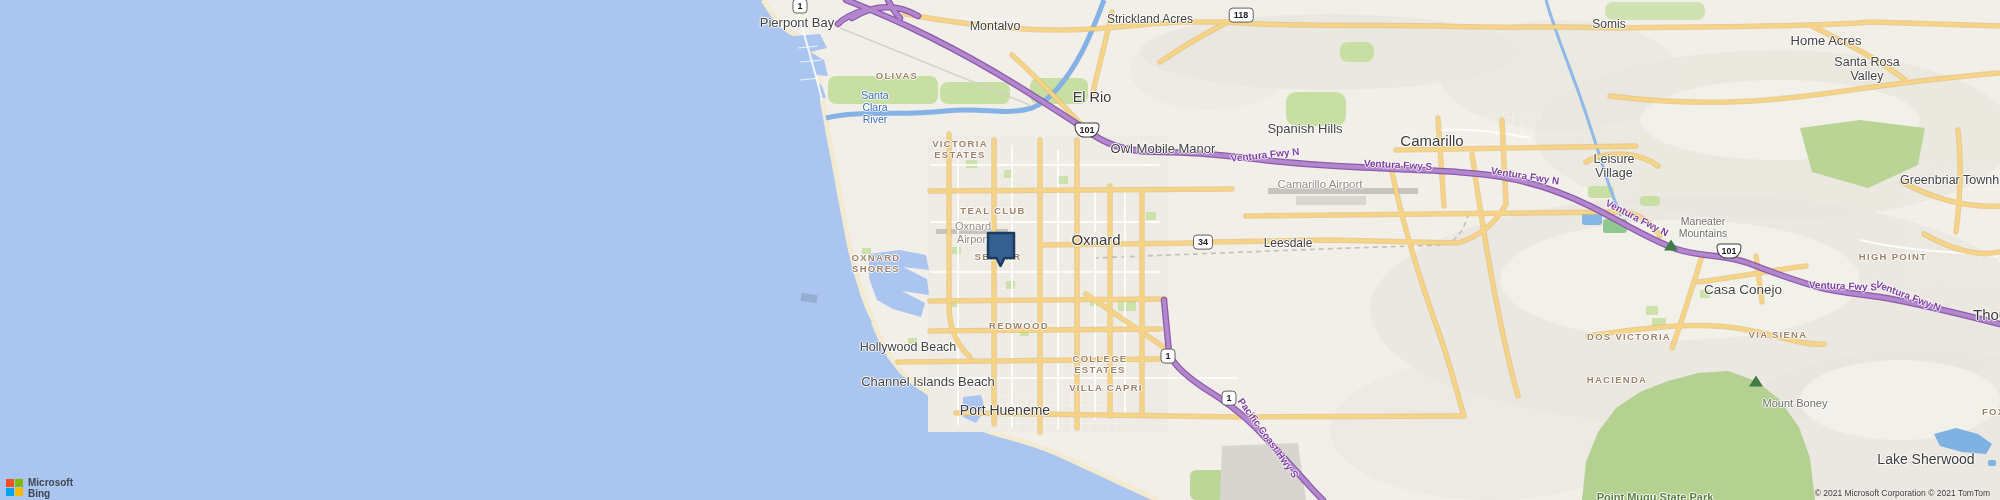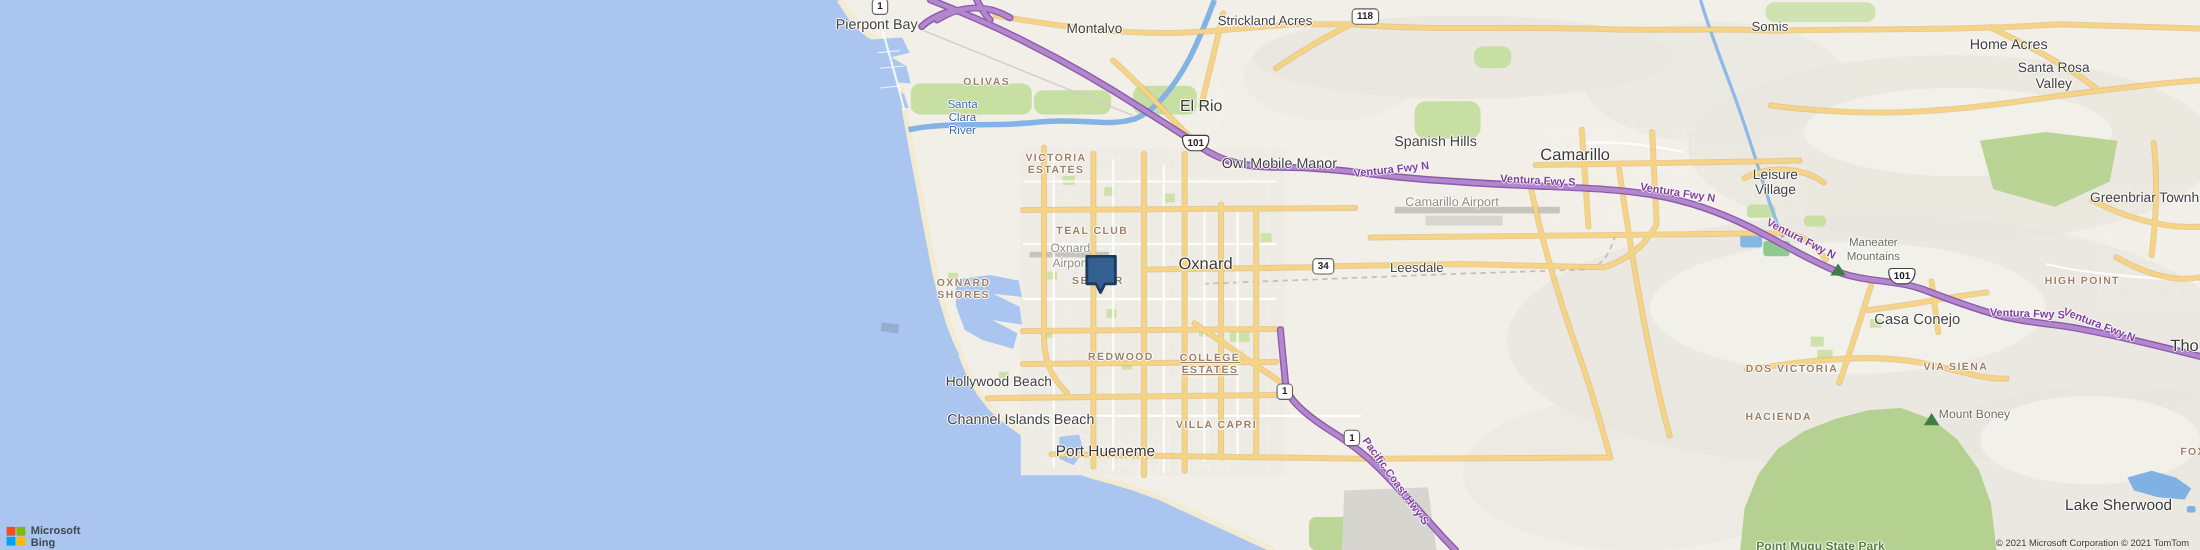--- a/index.html
+++ b/index.html
@@ -216,37 +216,37 @@
       <div class="lbl city" style="left: 1005px; top: 410px; font-size: 14px; transform: translate(-50%, -50%);">Port Hueneme</div>
       <div class="lbl city" style="left: 1926px; top: 459px; font-size: 14px; transform: translate(-50%, -50%);">Lake Sherwood</div>
       <div class="lbl hood" style="left: 897px; top: 76px; transform: translate(-50%, -50%);">OLIVAS</div>
       <div class="lbl hood" style="left: 960px; top: 150px; transform: translate(-50%, -50%);">VICTORIA
 ESTATES</div>
       <div class="lbl hood" style="left: 993px; top: 211px; transform: translate(-50%, -50%);">TEAL CLUB</div>
       <div class="lbl hood" style="left: 998px; top: 257px; transform: translate(-50%, -50%);">SEA AIR</div>
       <div class="lbl hood" style="left: 876px; top: 264px; transform: translate(-50%, -50%);">OXNARD
 SHORES</div>
       <div class="lbl hood" style="left: 1019px; top: 326px; transform: translate(-50%, -50%);">REDWOOD</div>
-      <div class="lbl hood" style="left: 1100px; top: 332px; transform: translate(-50%, -50%); text-decoration: underline;">COLLEGE
+      <div class="lbl hood" style="left: 1100px; top: 365px; transform: translate(-50%, -50%);">COLLEGE
 ESTATES</div>
       <div class="lbl hood" style="left: 1106px; top: 388px; transform: translate(-50%, -50%);">VILLA CAPRI</div>
       <div class="lbl hood" style="left: 1893px; top: 257px; transform: translate(-50%, -50%);">HIGH POINT</div>
       <div class="lbl hood" style="left: 1629px; top: 337px; transform: translate(-50%, -50%);">DOS VICTORIA</div>
       <div class="lbl hood" style="left: 1778px; top: 335px; transform: translate(-50%, -50%);">VIA SIENA</div>
       <div class="lbl hood" style="left: 1617px; top: 380px; transform: translate(-50%, -50%);">HACIENDA</div>
       <div class="lbl hood left" style="left: 1982px; top: 412px; transform: translate(0px, -50%);">FOXMO</div>
       <div class="lbl water-lbl" style="left: 875px; top: 107px; transform: translate(-50%, -50%);">Santa
 Clara
 River</div>
       <div class="lbl gray-lbl" style="left: 973px; top: 233px; transform: translate(-50%, -50%);">Oxnard
 Airport</div>
       <div class="lbl gray-lbl" style="left: 1320px; top: 185px; font-size: 11.5px; transform: translate(-50%, -50%);">Camarillo Airport</div>
       <div class="lbl mtn" style="left: 1703px; top: 227px; transform: translate(-50%, -50%);">Maneater
 Mountains</div>
-      <div class="lbl mtn" style="left: 1795px; top: 377px; font-size: 11px; transform: translate(-50%, -50%);">Mount Boney</div>
+      <div class="lbl mtn" style="left: 1795px; top: 403px; font-size: 11px; transform: translate(-50%, -50%);">Mount Boney</div>
       <div class="lbl park-lbl" style="left: 1655px; top: 497px; transform: translate(-50%, -50%);">Point Mugu State Park</div>
       <div class="lbl fwy" style="left: 1265px; top: 155px; transform: translate(-50%, -50%) rotate(-6deg);">Ventura Fwy N</div>
       <div class="lbl fwy" style="left: 1398px; top: 165px; transform: translate(-50%, -50%) rotate(3deg);">Ventura Fwy S</div>
       <div class="lbl fwy" style="left: 1525px; top: 176px; transform: translate(-50%, -50%) rotate(9deg);">Ventura Fwy N</div>
       <div class="lbl fwy" style="left: 1637px; top: 218px; transform: translate(-50%, -50%) rotate(27deg);">Ventura Fwy N</div>
       <div class="lbl fwy" style="left: 1843px; top: 286px; transform: translate(-50%, -50%) rotate(2deg);">Ventura Fwy S</div>
       <div class="lbl fwy" style="left: 1908px; top: 296px; transform: translate(-50%, -50%) rotate(21deg);">Ventura Fwy N</div>
       <div class="lbl fwy" style="left: 1268px; top: 438px; transform: translate(-50%, -50%) rotate(54deg);">Pacific Coast Hwy S</div>
       <div class="lbl peak" style="left: 1671px; top: 245px; transform: translate(-50%, -50%);"></div>
       <div class="lbl peak" style="left: 1756px; top: 381px; transform: translate(-50%, -50%);"></div>

